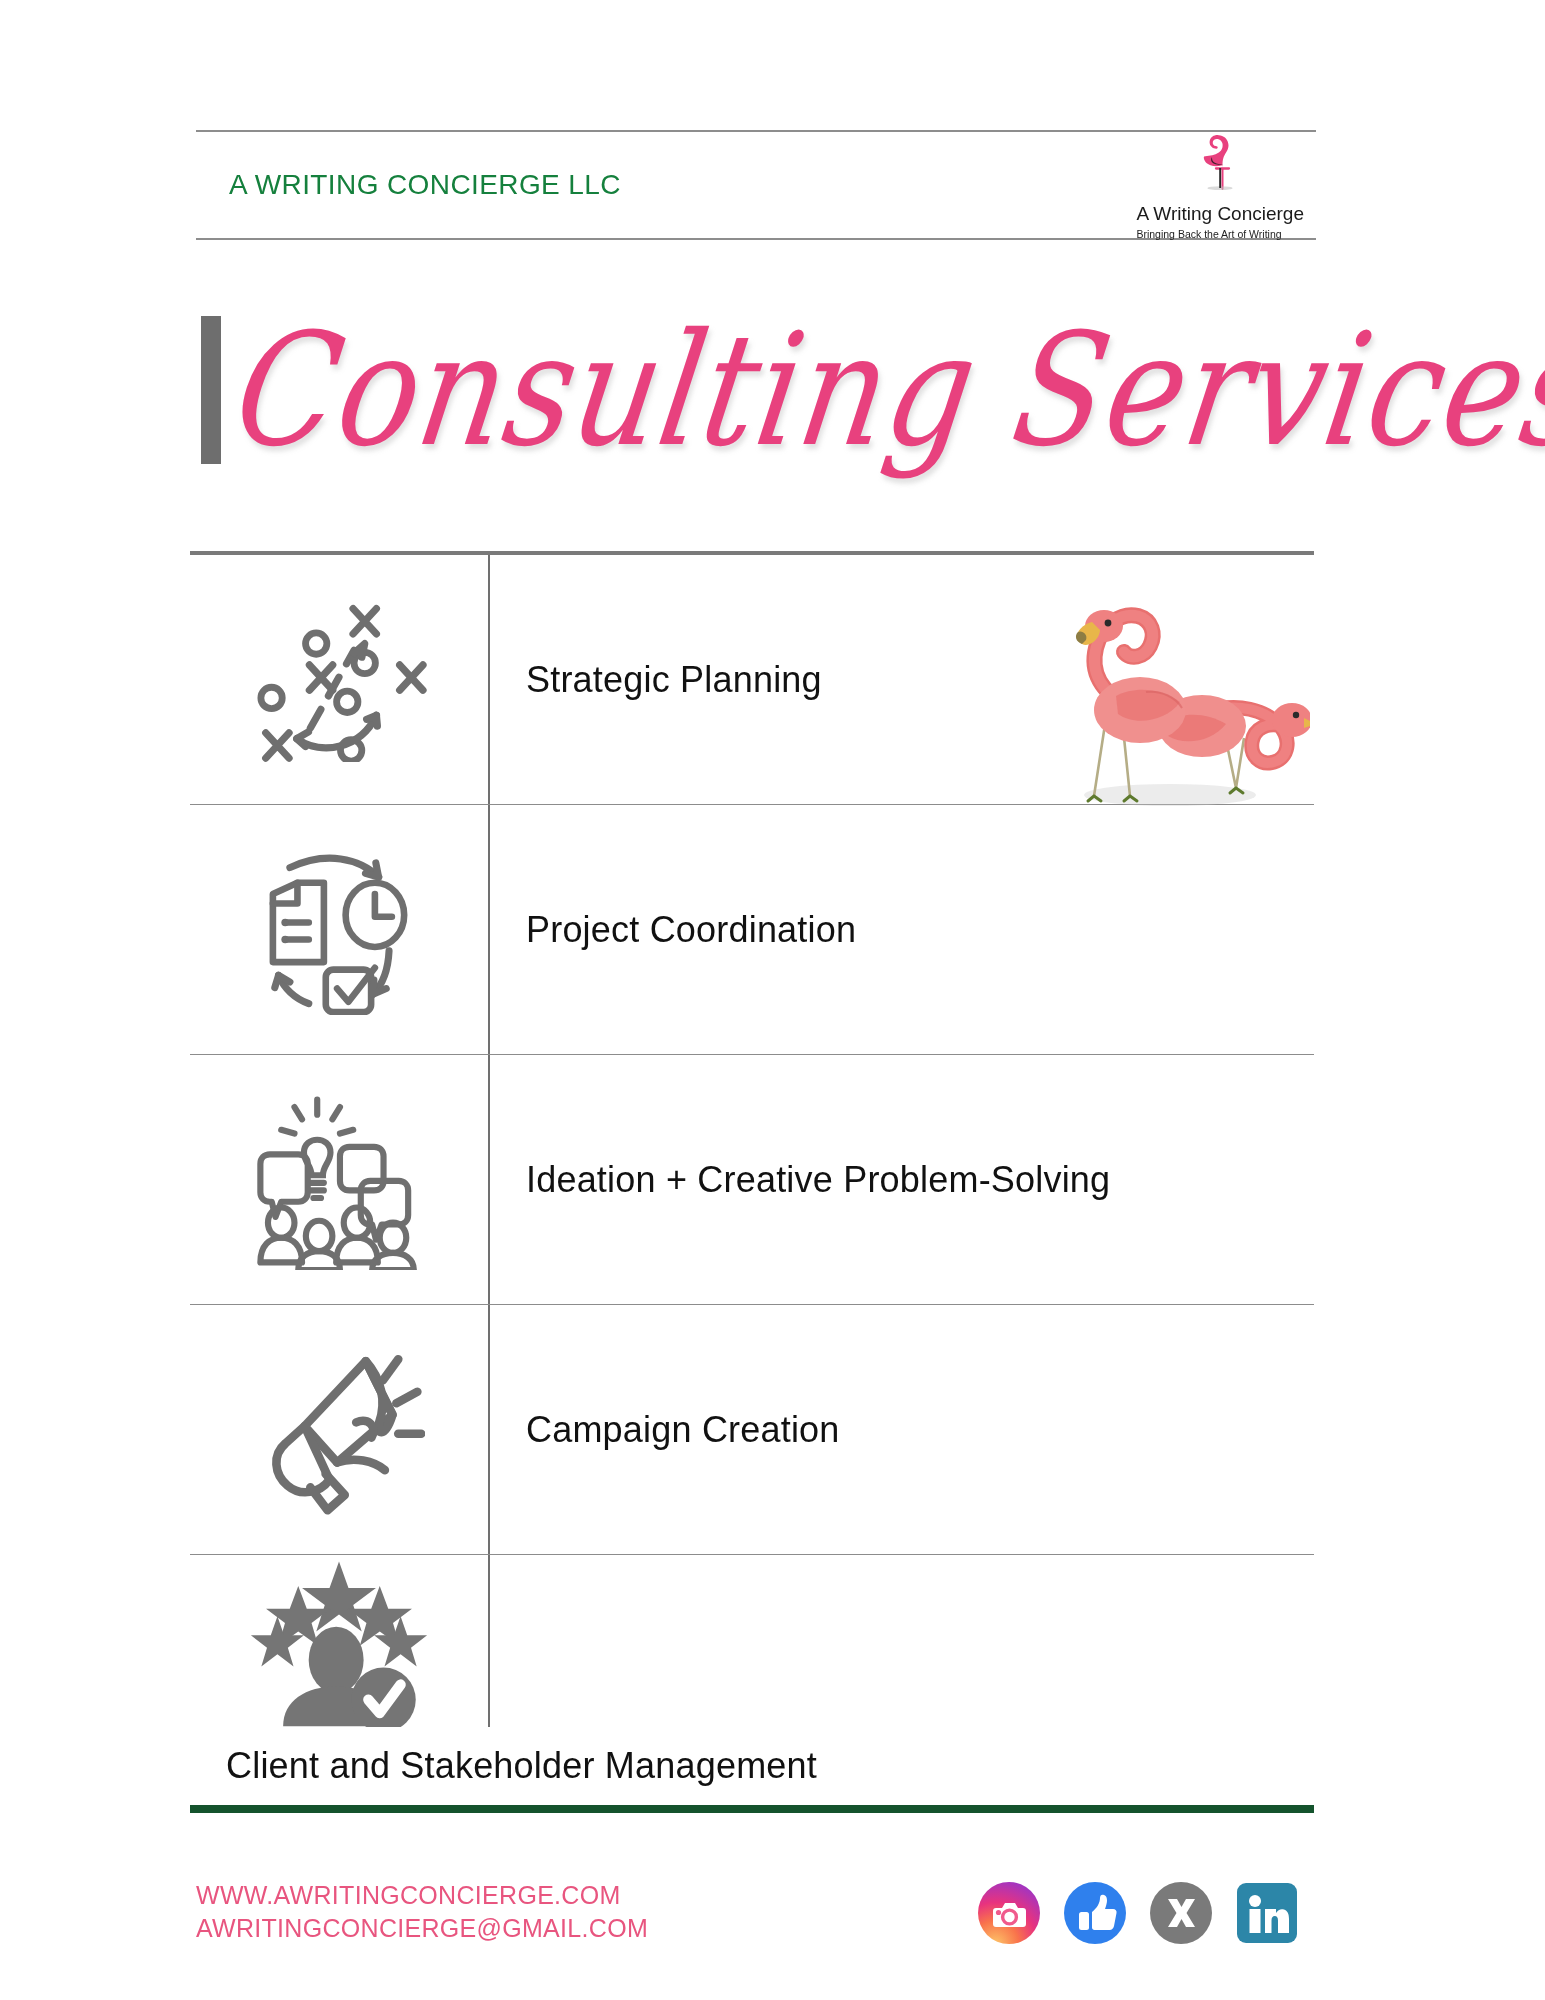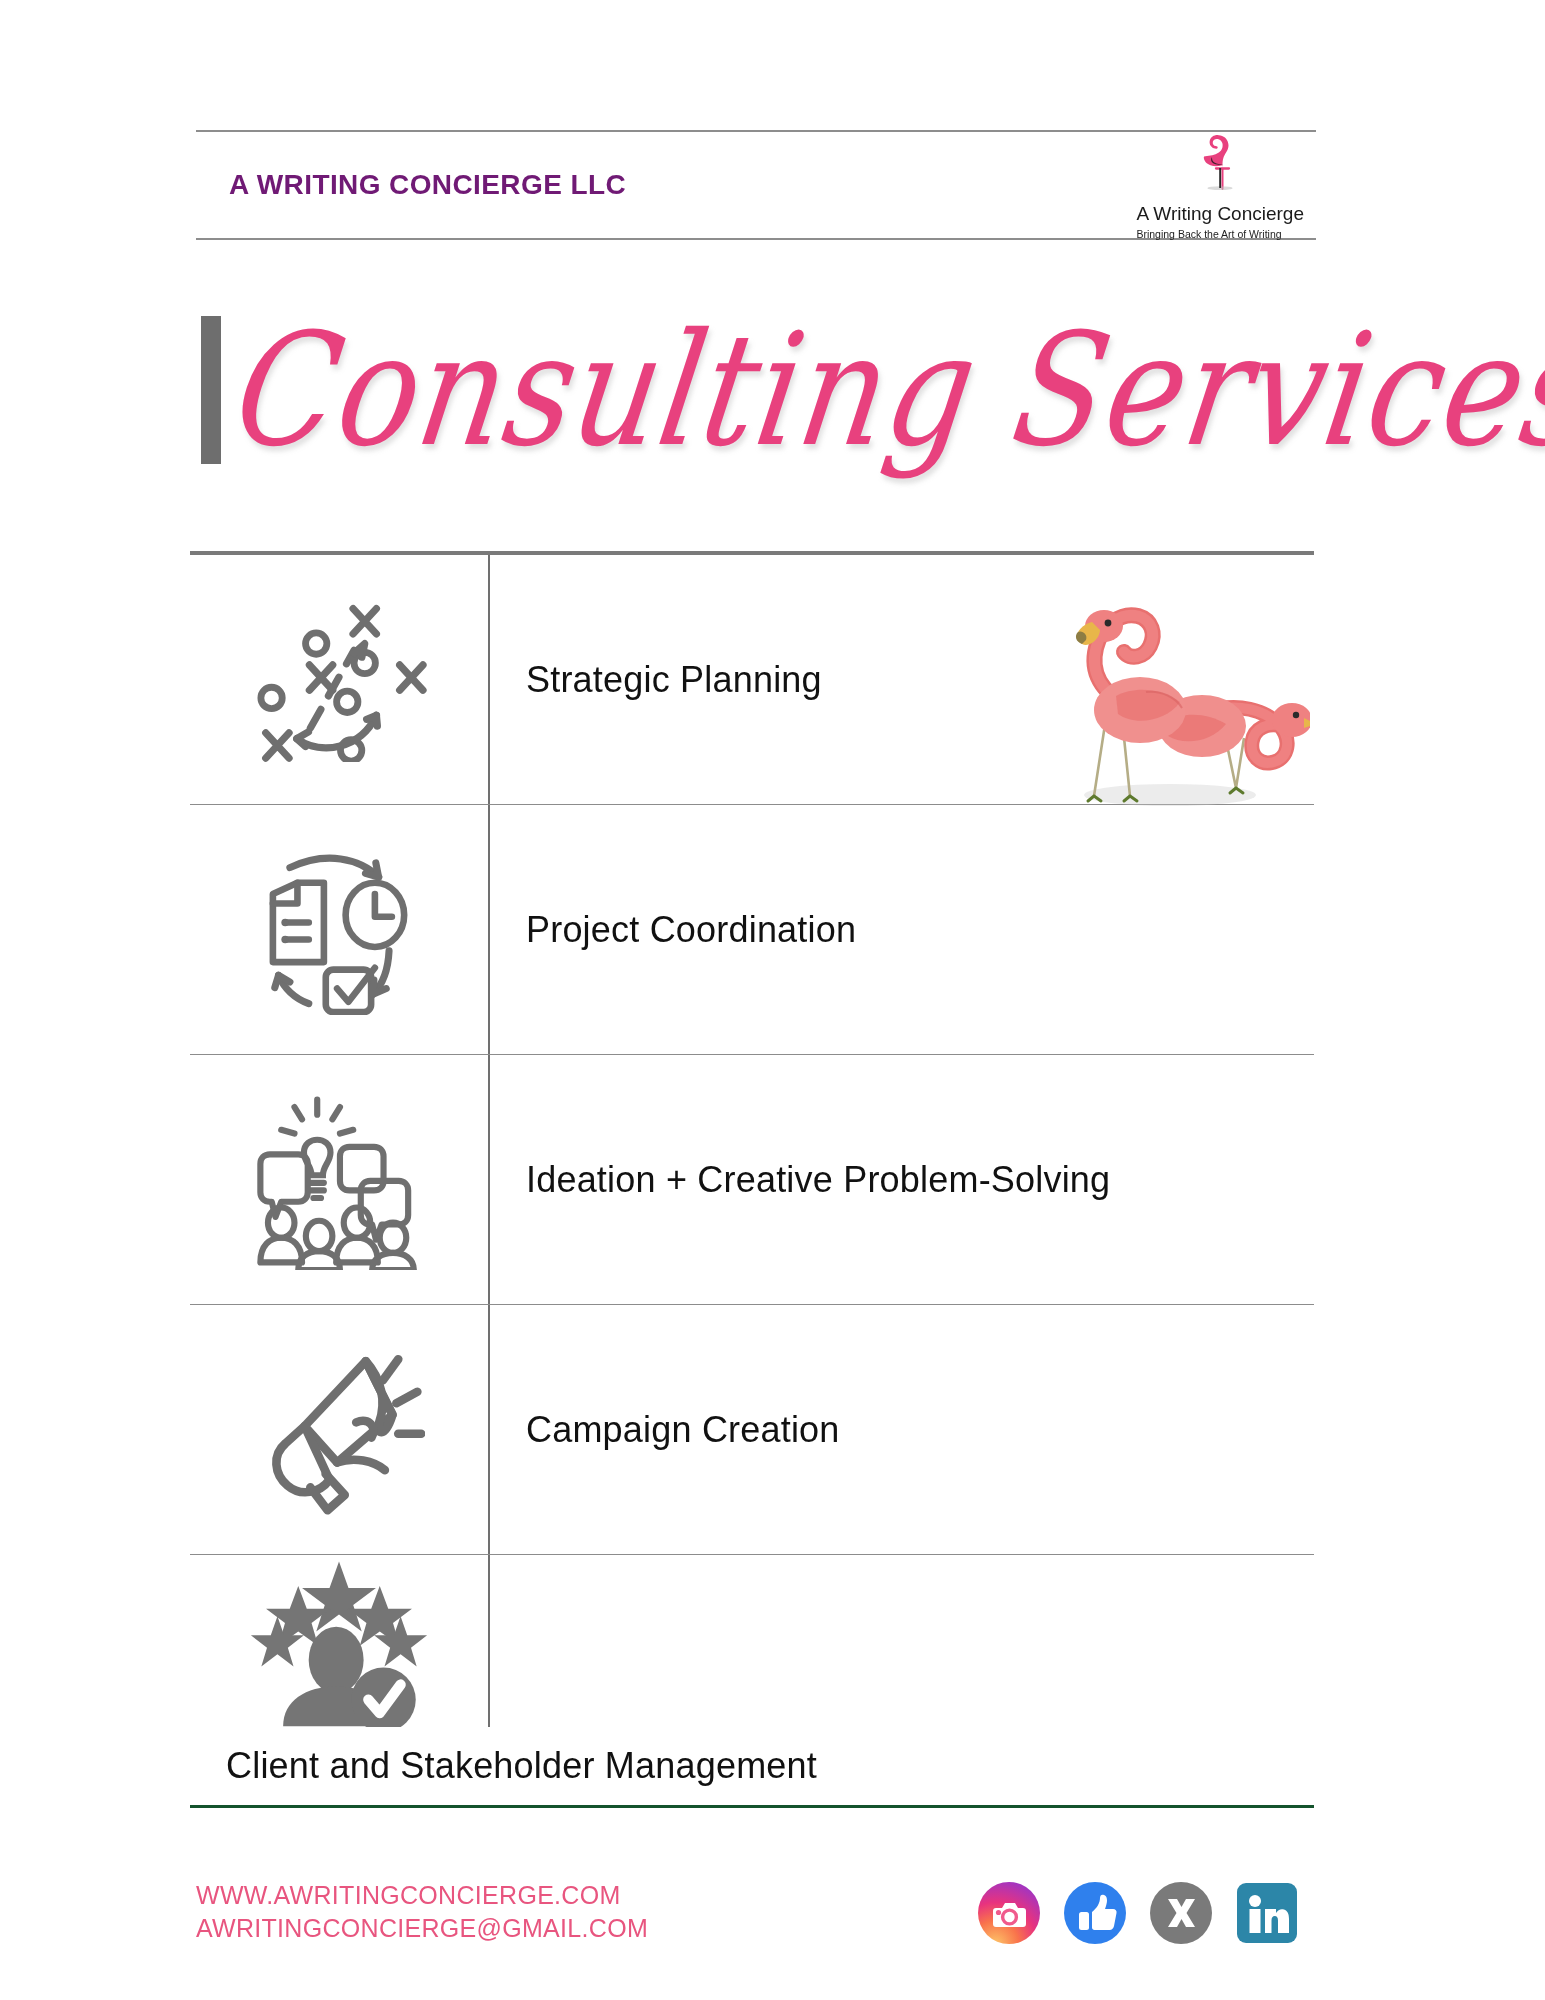--- a/index.html
+++ b/index.html
@@ -25,23 +25,23 @@
     width: 1120px;
     height: 110px;
     border-top: 2px solid #8d8d8d;
     border-bottom: 2px solid #8d8d8d;
     display: flex;
     align-items: center;
     justify-content: space-between;
   }
   .brand-name {
     font-size: 28px;
-    font-weight: bold;
+    font-weight: normal;
     letter-spacing: 0.4px;
-    color: #701a75;
+    color: #15803d;
     white-space: nowrap;
     padding-left: 33px;
   }
   .logo-block {
     display: flex;
     align-items: center;
     gap: 11px;
     padding-right: 12px;
     flex-direction: column;
   }
@@ -93,21 +93,21 @@
     text-shadow: 3px 4px 5px rgba(170,170,170,0.35);
   }
 
   
   .svc-table {
     position: absolute;
     left: 190px;
     top: 551px;
     width: 1124px;
     border-top: 4px solid #7a7a7a;
-    border-bottom: 3px solid #14532d;
+    border-bottom: 8px solid #14532d;
     text-align: center;
   }
   .svc-row {
     display: flex;
     align-items: stretch;
     height: 250px;
     border-bottom: 1px solid #8c8c8c;
   }
   .svc-row:last-child { border-bottom: none; flex-direction: column; }
   .svc-icon-cell {

